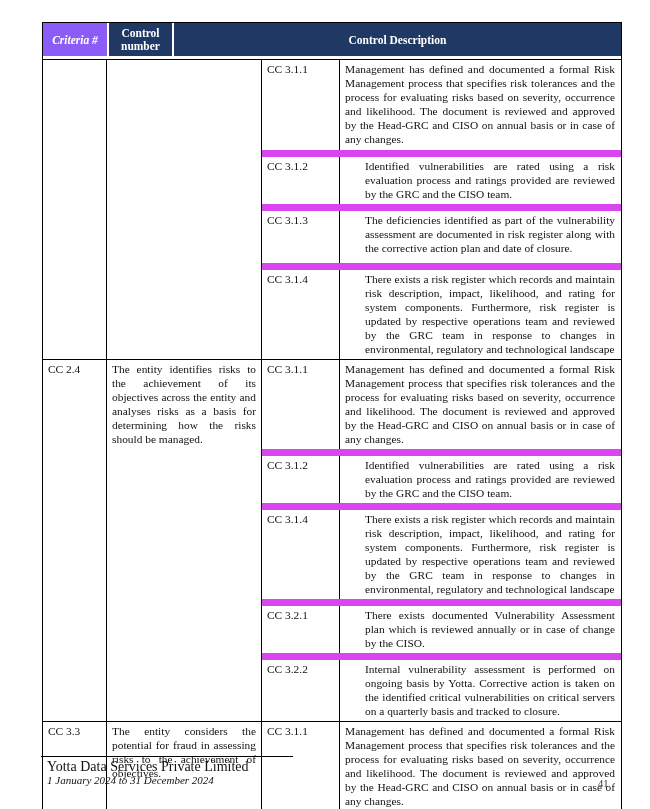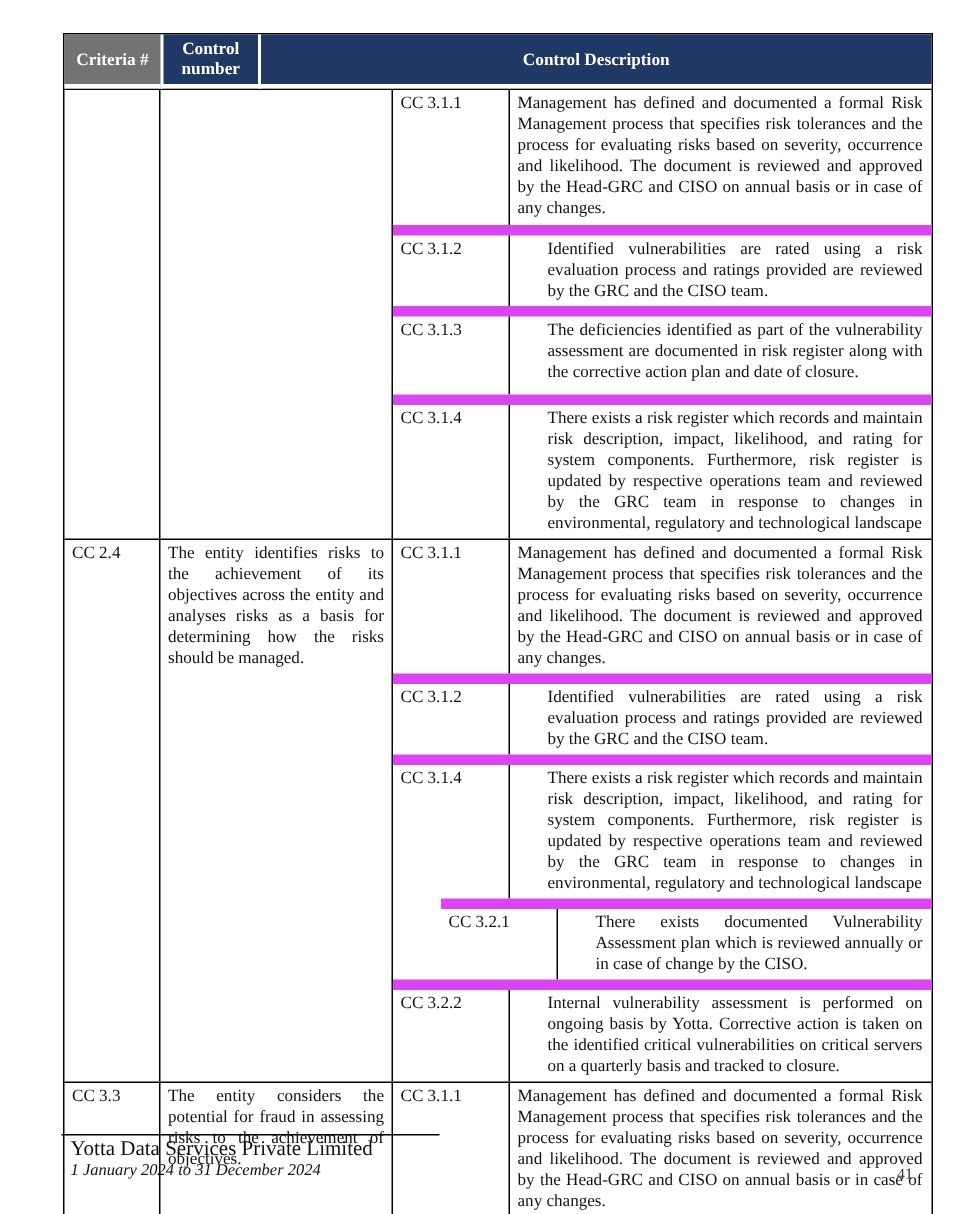--- a/index.html
+++ b/index.html
@@ -61,21 +61,21 @@
     font-size: 10.5px; color: #333;
   }
 </style>
 </head>
 <body>
 
 <div class="page">
 
   <div class="doc-table">
     <div class="thead">
-      <div class="th th-c1" style="background: #737373; color: rgb(255, 255, 255);">Criteria #</div>
+      <div class="th th-c1" style="background: #8b5cf6; color: rgb(255, 255, 255); font-style: italic;">Criteria #</div>
       <div class="th th-c3" style="background: rgb(31, 56, 100); color: rgb(255, 255, 255);">Control number</div>
       <div class="th th-c4" style="background: rgb(31, 56, 100); color: rgb(255, 255, 255);">Control Description</div>
     </div>
     <div id="tbody">
         <div class="group">
           <div class="cell cell-criteria"></div>
           <div class="cell cell-crit-desc"></div>
           <div class="controls">
             <div class="control-row" style="min-height: 90px;">
               <div class="cell cell-num">CC 3.1.1</div>
@@ -104,21 +104,21 @@
               <div class="cell cell-desc">Management has defined and documented a formal Risk Management process that specifies risk tolerances and the process for evaluating risks based on severity, occurrence and likelihood. The document is reviewed and approved by the Head-GRC and CISO on annual basis or in case of any changes.</div>
             </div>
             <div class="control-row" style="min-height: 43px;">
               <div class="cell cell-num">CC 3.1.2</div>
               <div class="cell cell-desc">Identified vulnerabilities are rated using a risk evaluation process and ratings provided are reviewed by the GRC and the CISO team.</div>
             </div>
             <div class="control-row" style="min-height: 86px;">
               <div class="cell cell-num">CC 3.1.4</div>
               <div class="cell cell-desc">There exists a risk register which records and maintain risk description, impact, likelihood, and rating for system components. Furthermore, risk register is updated by respective operations team and reviewed by the GRC team in response to changes in environmental, regulatory and technological landscape</div>
             </div>
-            <div class="control-row" style="min-height: 43px; margin-left: 32px;">
+            <div class="control-row" style="min-height: 43px;">
               <div class="cell cell-num">CC 3.2.1</div>
               <div class="cell cell-desc">There exists documented Vulnerability Assessment plan which is reviewed annually or in case of change by the CISO.</div>
             </div>
             <div class="control-row" style="min-height: 61px;">
               <div class="cell cell-num">CC 3.2.2</div>
               <div class="cell cell-desc">Internal vulnerability assessment is performed on ongoing basis by Yotta. Corrective action is taken on the identified critical vulnerabilities on critical servers on a quarterly basis and tracked to closure.</div>
             </div>
           </div>
         </div>
         <div class="group">

